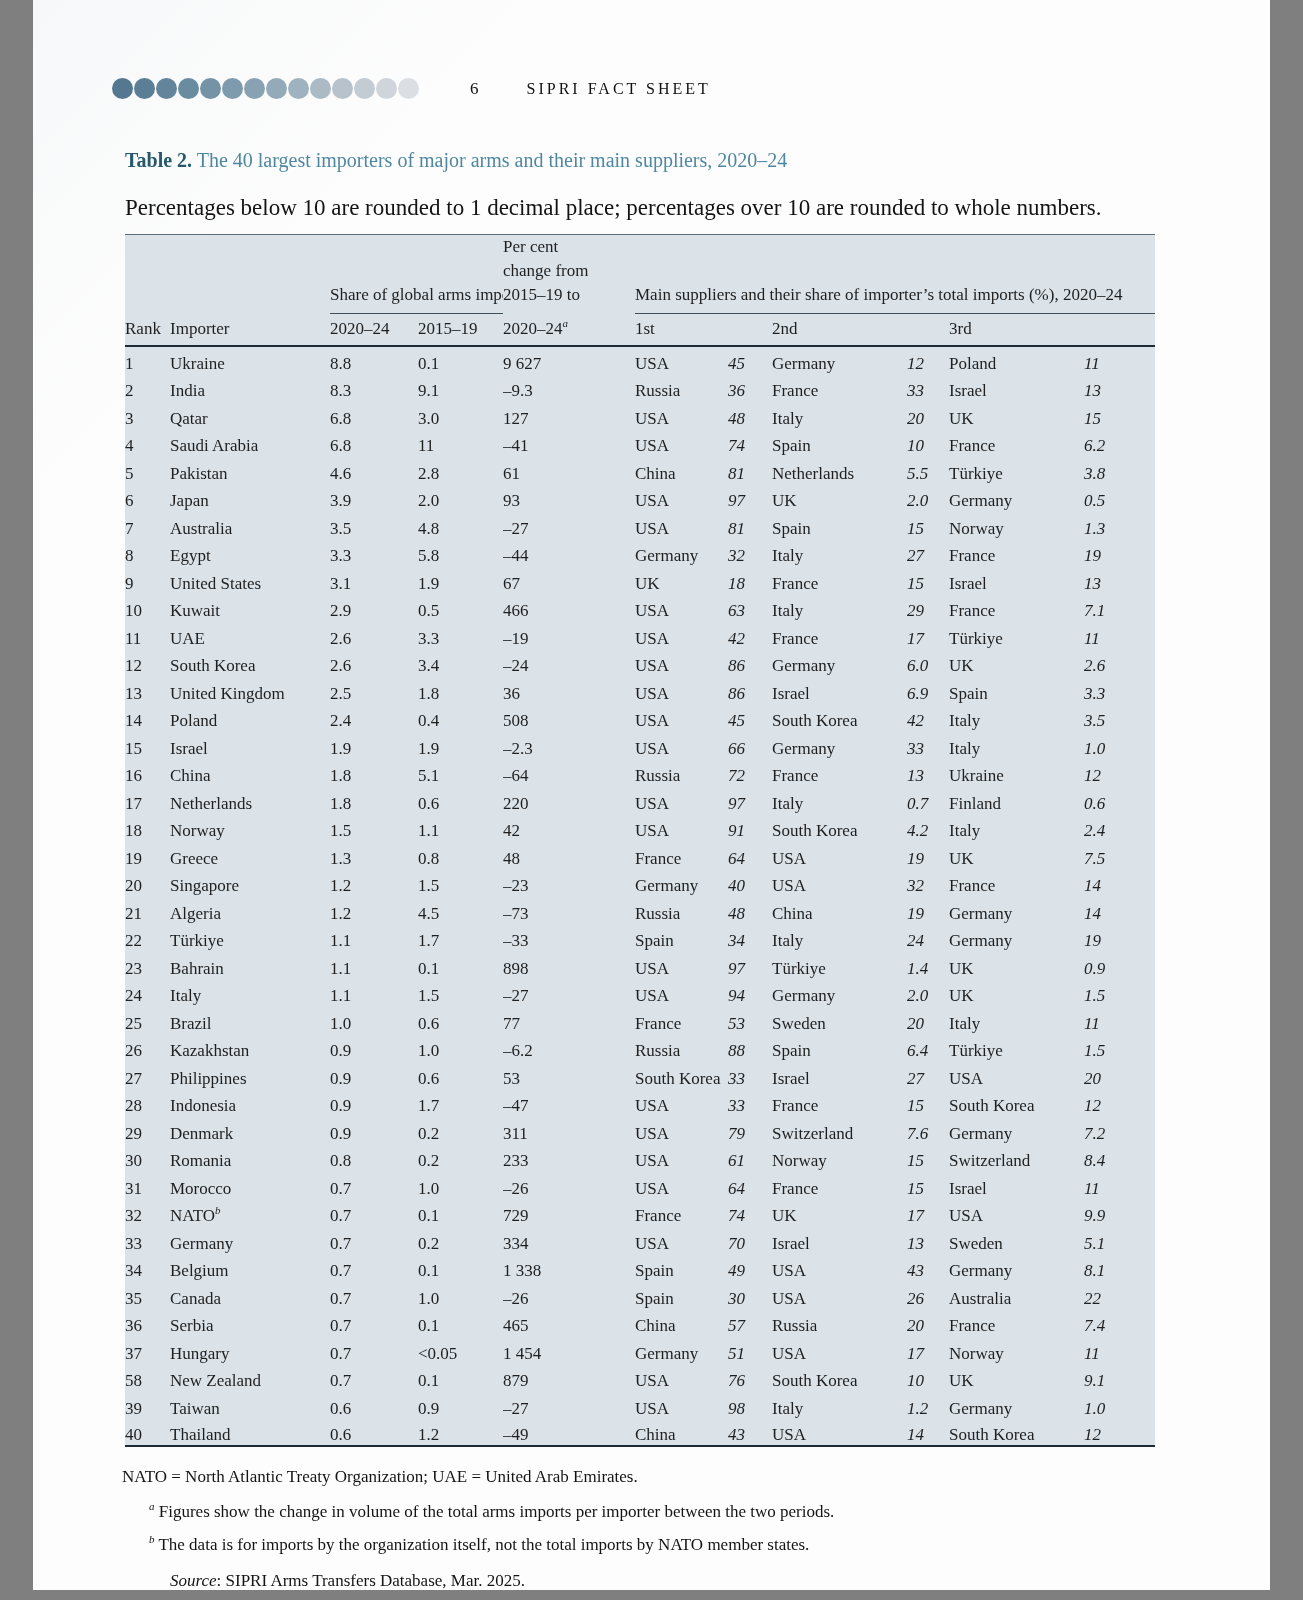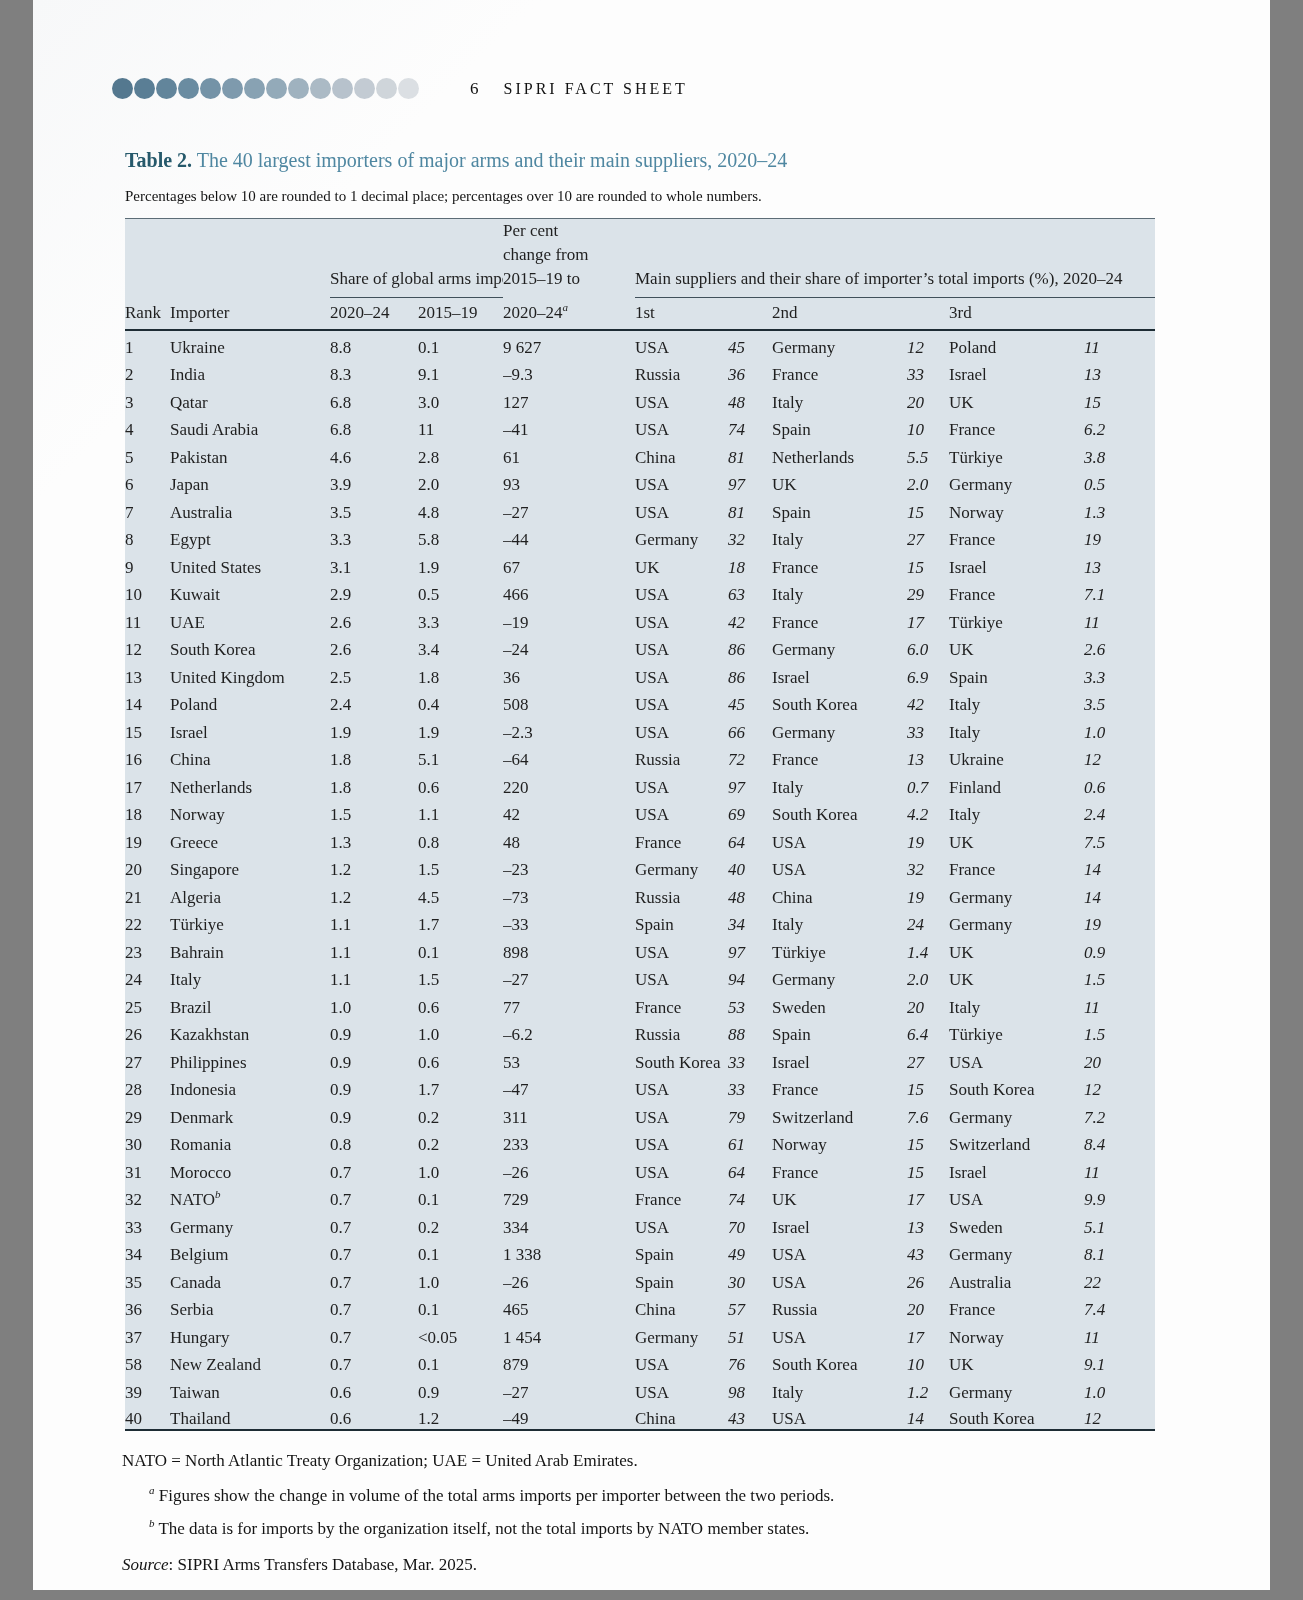--- a/index.html
+++ b/index.html
@@ -15,26 +15,26 @@
   .side-bar.left { left:0; }
   .side-bar.right { right:0; }
   .bottom-bar { position:absolute; left:0; right:0; bottom:0; height:10px; background:#7f7f7f; }
   .page { position:absolute; left:33px; right:33px; top:0; bottom:10px; background:linear-gradient(135deg,#f7f8f9 0%,#fdfdfd 18%); }
 
   
   .masthead { display:flex; align-items:center; padding-top:78px; margin-left:79px; }
   .dot-strip { display:flex; align-items:center; }
   .dot { width:21px; height:21px; border-radius:50%; margin-right:1px; }
   .page-number { margin-left:50px; font-size:17px; color:#111; }
-  .fact-sheet { margin-left:25px; font-size:16px; letter-spacing:3px; color:#111; }
+  .fact-sheet { margin-left:48px; font-size:16px; letter-spacing:3px; color:#111; }
 
   
   .title-row { margin:50px 12px 0 92px; font-size:20px; color:#4f87a1; }
   .title-row .tlabel { font-weight:bold; color:#26596b; }
-  .note { margin:16px 0 0 92px; font-size:15px; color:#141414; }
+  .note { margin:23px 0 0 92px; font-size:23px; color:#141414; }
 
   
   table.arms { border-collapse:collapse; table-layout:fixed; width:1030px; margin:13px 0 0 92px;
                background:#dbe3e9; border-top:1px solid #5c6c76; }
   table.arms td, table.arms th { font-weight:normal; text-align:left; vertical-align:bottom;
                font-size:17px; padding:0; overflow:hidden; white-space:nowrap; }
   thead tr.group th { padding-bottom:6px; }
   thead tr.group { height:76px; }
   thead tr.cols { height:33px; }
   thead tr.cols th { vertical-align:middle; }
@@ -55,21 +55,21 @@
   tbody tr { height:27.5px; }
   tbody { border-bottom:2px solid #1d2c34; }
   .group-multi { line-height:24px; }
   sup.fn { font-style:italic; font-size:11px; vertical-align:super; line-height:0; }
 
   
   .footnotes { margin:20px 0 0 89px; font-size:17px; color:#141414; }
   .fn-abbrev { margin-bottom:10px; }
   .fn-item { padding-left:27px; margin-top:4px; line-height:29px; }
   .source-line { margin-top:12px; font-size:17px; }
-  .source-line .src { font-style:italic; }
+  .source-line .src { font-style:italic;margin-left:48px; }
 </style>
 </head>
 <body>
 
 <div class="side-bar left"></div>
 <div class="side-bar right"></div>
 <div class="bottom-bar"></div>
 
 <div class="page">
 
@@ -359,21 +359,21 @@
           <td class="sup3-pad">Finland</td>
           <td class="val-cell val3-pad">0.6</td>
         </tr>
         <tr>
           <td class="lpad-rank">18</td>
           <td class="lpad-name">Norway</td>
           <td class="lpad-n1">1.5</td>
           <td class="lpad-n2">1.1</td>
           <td class="chg-cell">42</td>
           <td>USA</td>
-          <td class="val-cell val1-pad">69</td>
+          <td class="val-cell val1-pad">91</td>
           <td class="sup2-pad">South Korea</td>
           <td class="val-cell val2-pad">4.2</td>
           <td class="sup3-pad">Italy</td>
           <td class="val-cell val3-pad">2.4</td>
         </tr>
         <tr>
           <td class="lpad-rank">19</td>
           <td class="lpad-name">Greece</td>
           <td class="lpad-n1">1.3</td>
           <td class="lpad-n2">0.8</td>

